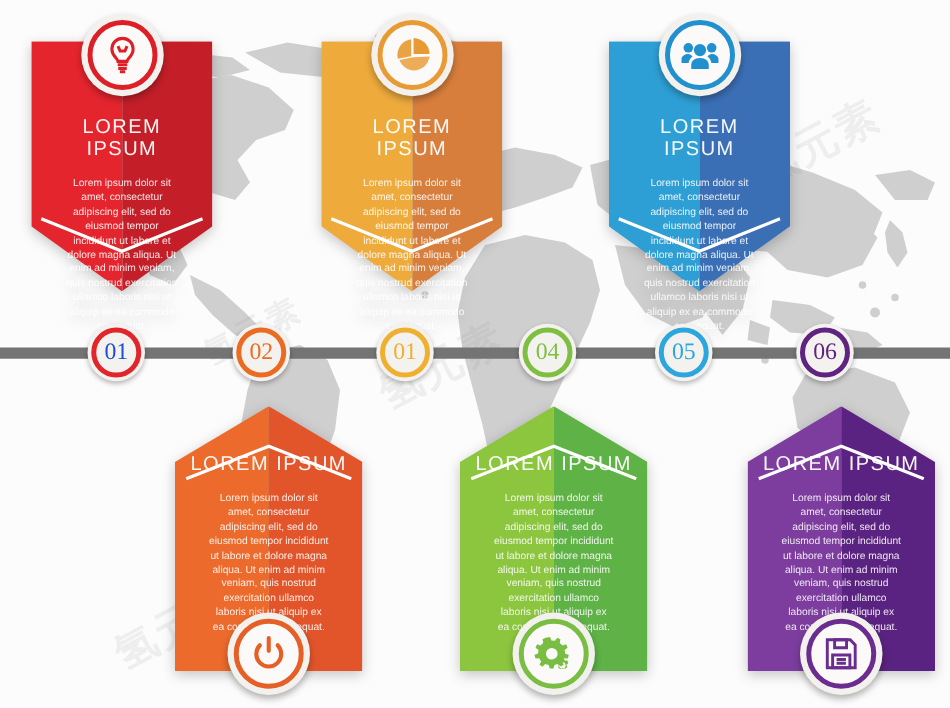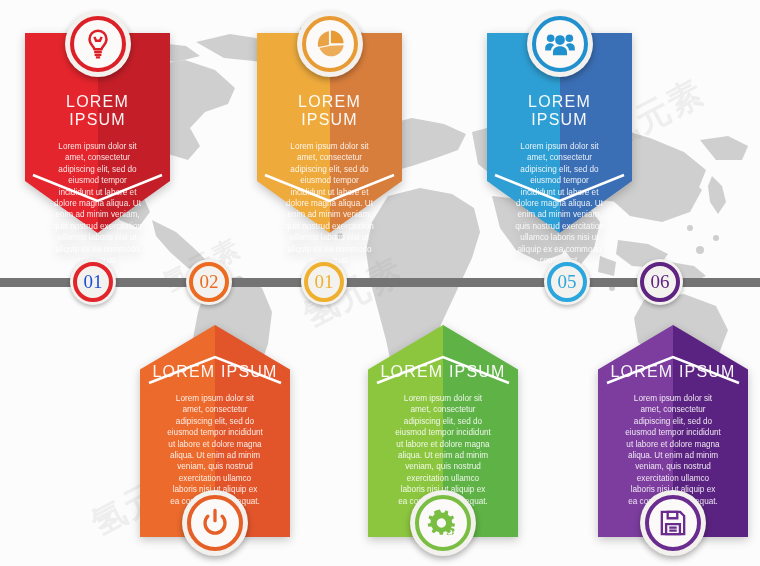--- a/index.html
+++ b/index.html
@@ -253,21 +253,25 @@
     <span class="tl-num" id="n1t" style="color: #1d4ed8;">01</span>
   </div>
   <div class="tl-node" id="n2" style="left:186px;top:259px;">
     <div class="tl-ring" id="n2r" style="border-color: rgb(236, 107, 34);"></div>
     <span class="tl-num" id="n2t" style="color: rgb(236, 107, 34); text-align: center;">02</span>
   </div>
   <div class="tl-node" id="n3" style="left:301px;top:259px;">
     <div class="tl-ring" id="n3r" style="border-color: rgb(238, 176, 46);"></div>
     <span class="tl-num" id="n3t" style="color: rgb(238, 176, 46);">01</span>
   </div>
-  <div class="tl-node" id="n5" style="left:544px;top:259px;justify-content:center;">
+  <div class="tl-node" id="n4" style="left:415px;top:259px;">
+    <div class="tl-ring" id="n4r" style="border-color: rgb(126, 191, 66);"></div>
+    <span class="tl-num" id="n4t" style="color: rgb(126, 191, 66);">04</span>
+  </div>
+  <div class="tl-node" id="n5" style="left:524px;top:259px;justify-content:center;">
     <div class="tl-ring" id="n5r" style="border-color: rgb(44, 166, 222);"></div>
     <span class="tl-num" id="n5t" style="color: rgb(44, 166, 222);">05</span>
   </div>
   <div class="tl-node" id="n6" style="left:637px;top:259px;">
     <div class="tl-ring" id="n6r" style="border-color: rgb(95, 35, 130);"></div>
     <span class="tl-num" id="n6t" style="color: rgb(95, 35, 130);">06</span>
   </div>
 
   <div class="banner banner-bot" id="b4" style="left:140px;top:325px;width:150px;height:212px;">
     <div class="ban-body" style="height:212px;">

